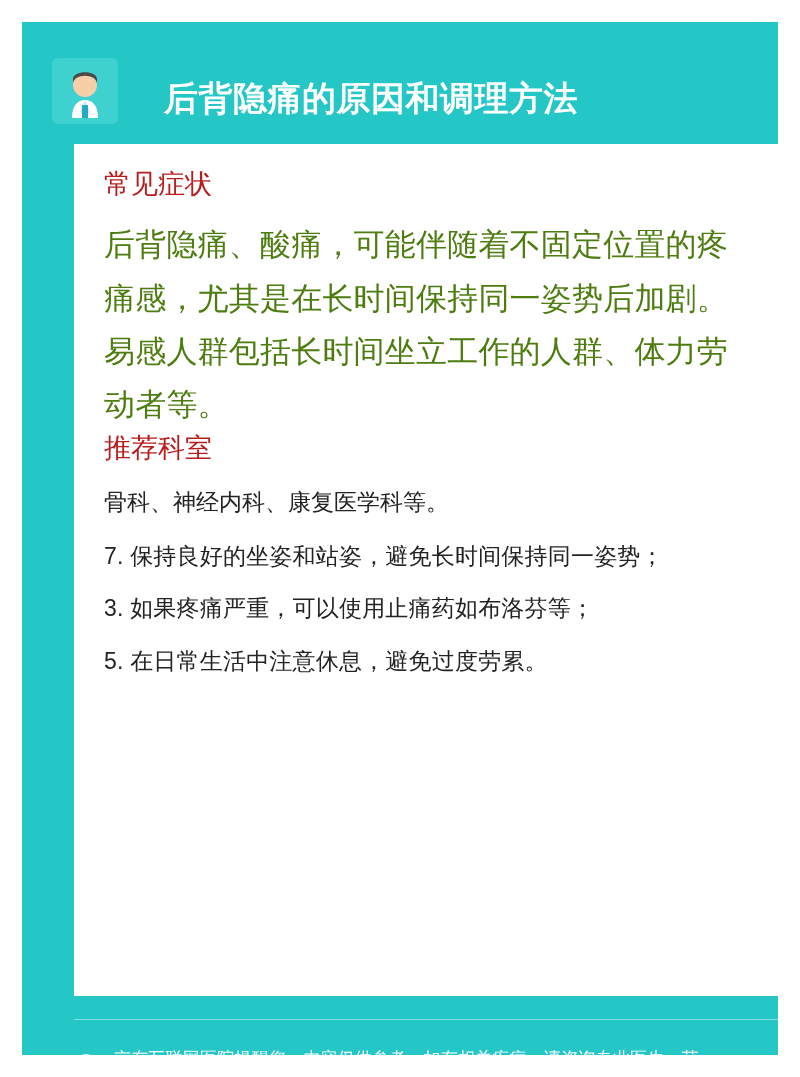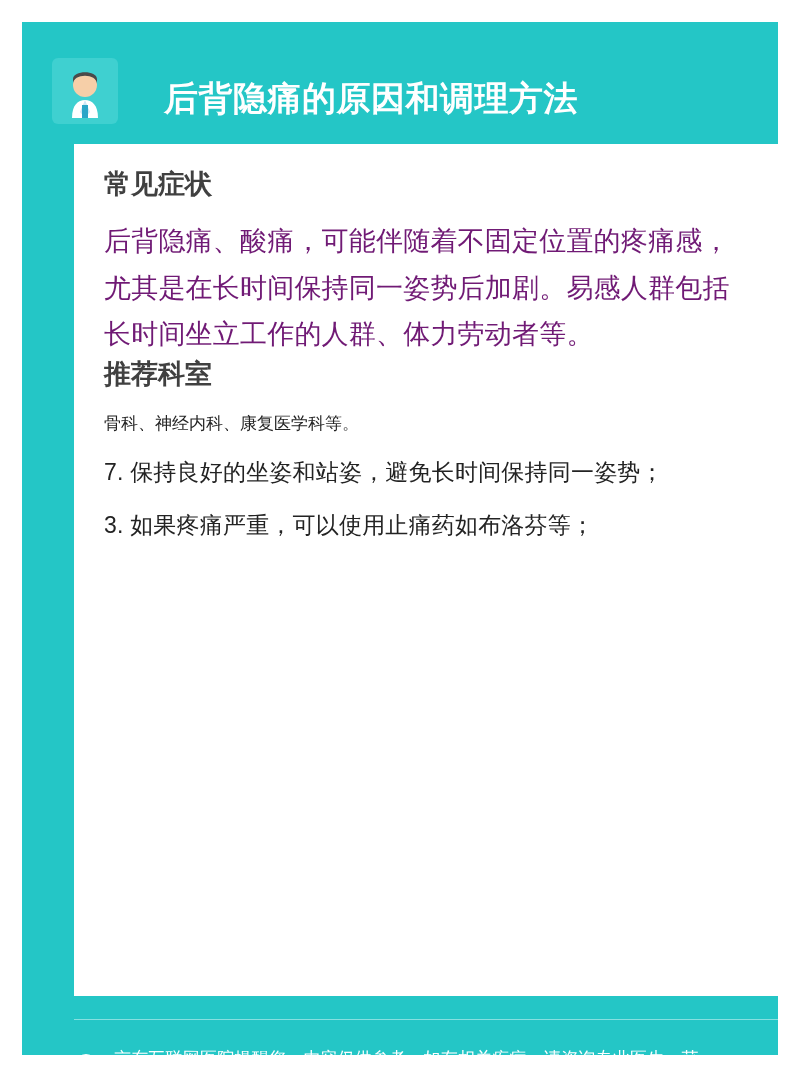--- a/index.html
+++ b/index.html
@@ -50,37 +50,37 @@
     top: 100px;
     width: 712px;
     height: 852px;
     background: #ffffff;
     box-sizing: border-box;
     padding: 24px 30px 0 30px;
   }
   h2.section {
     margin: 0;
     font-size: 27px;
-    font-weight: bold;
-    color: #404040;
+    font-weight: normal;
+    color: #b91c1c;
     line-height: 1.2;
   }
   .sec-symptoms { margin-top: 12px; }
   .sec-dept { margin-top: 38px; }
   .sec-care { margin-top: 34px; }
   p.para {
     margin: 18px 0 0 0;
-    font-size: 27px;
+    font-size: 31px;
     line-height: 1.72;
-    color: #701a75;
+    color: #4d7c0f;
     letter-spacing: 0.2px;
   }
   p.dept {
     margin: 20px 0 0 0;
-    font-size: 17px;
+    font-size: 23px;
     line-height: 1.6;
     color: #232323;
   }
   ol.care-list {
     margin: 16px 0 0 0;
     padding: 0;
     list-style: none;
   }
   ol.care-list li {
     font-size: 23px;
@@ -161,20 +161,21 @@
 
       <h2 class="section sec-symptoms">常见症状</h2>
       <p class="para">后背隐痛、酸痛，可能伴随着不固定位置的疼痛感，尤其是在长时间保持同一姿势后加剧。易感人群包括长时间坐立工作的人群、体力劳动者等。</p>
 
       <h2 class="section sec-dept">推荐科室</h2>
       <p class="dept">骨科、神经内科、康复医学科等。</p>
 
       <ol class="care-list">
         <li>7. 保持良好的坐姿和站姿，避免长时间保持同一姿势；</li>
         <li>3. 如果疼痛严重，可以使用止痛药如布洛芬等；</li>
+        <li>5. 在日常生活中注意休息，避免过度劳累。</li>
       </ol>
 
     </div>
 
     <div class="divider"></div>
 
     <div class="footer">
       <div class="info-icon">i</div>
       <div class="footer-text">京东互联网医院提醒您：内容仅供参考，如有相关疾病，请咨询专业医生，获取最适合您的治疗方案</div>
       <div class="thumb">

